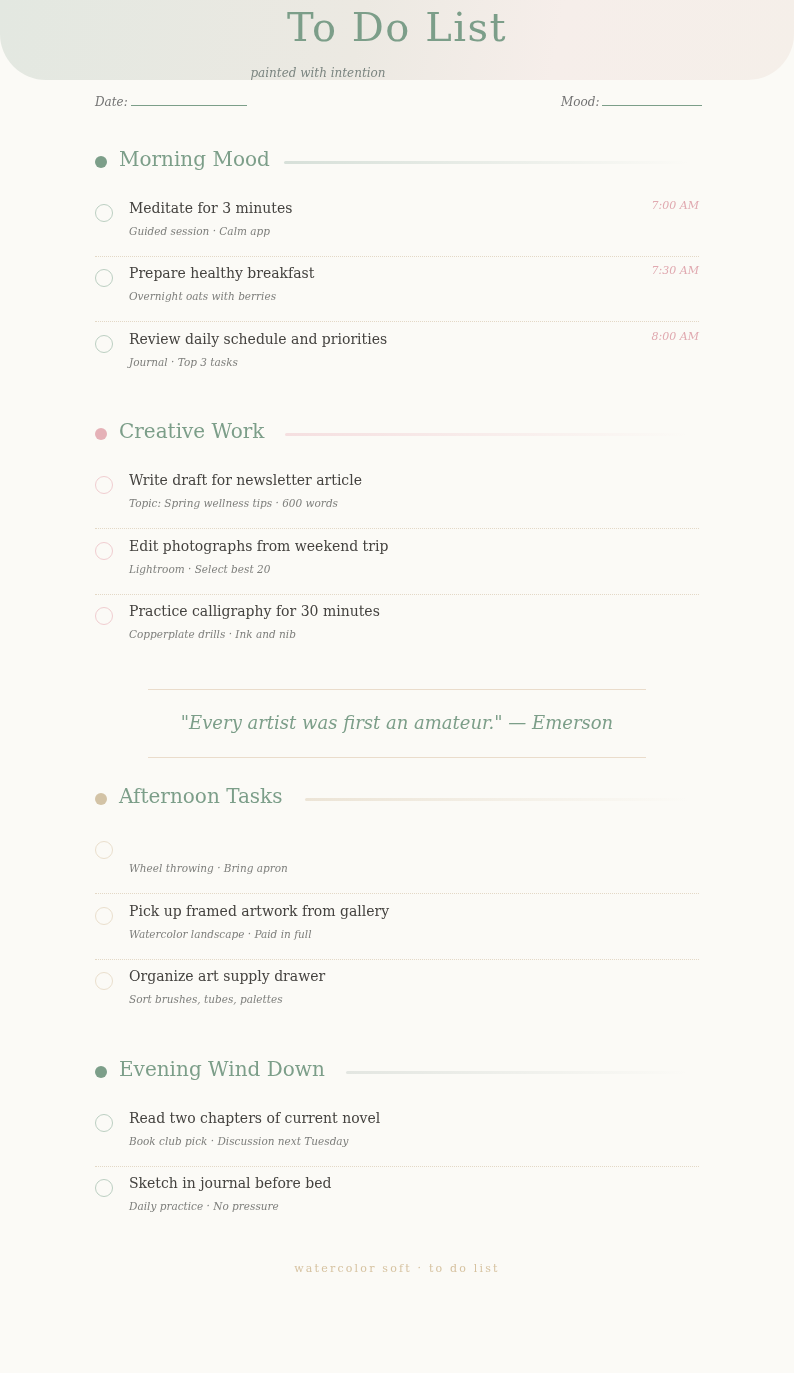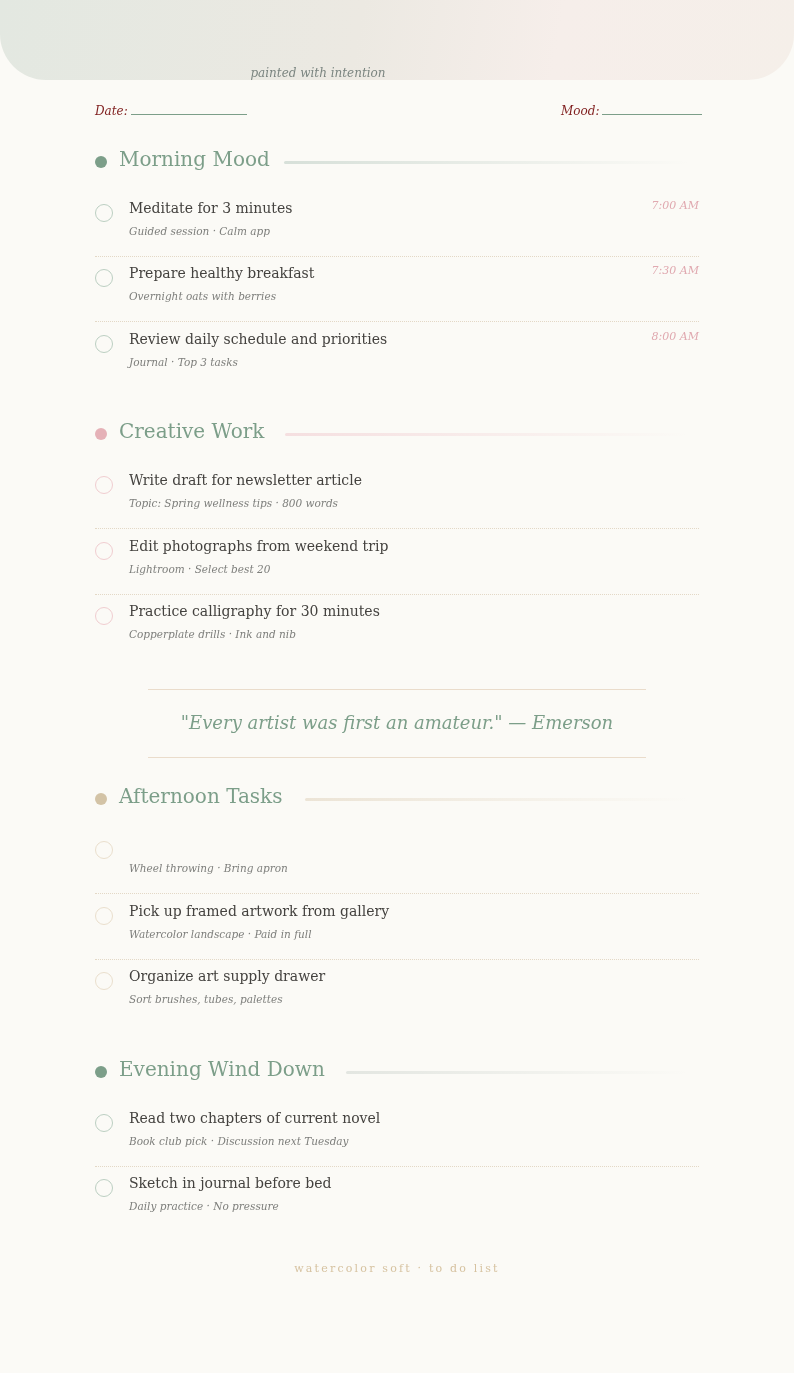--- a/index.html
+++ b/index.html
@@ -31,24 +31,24 @@
   .subtitle {
     position: absolute;
     left: 0; top: 66px; width: 636px;
     text-align: center;
     font-style: italic;
     font-size: 12px;
     color: #7b8580;
   }
   .meta-row {
     position: absolute;
-    top: 103px;
+    top: 94px;
     font-style: italic;
     font-size: 12px;
-    color: #7f1d1d;
+    color: #737373;
     text-align: center;
   }
   .meta-row .line {
     display: inline-block;
     border-bottom: 1px solid #7c9e89;
     height: 12px;
     vertical-align: baseline;
     margin-left: 3px;
   }
   .meta-date { left: 95px; }
@@ -145,20 +145,21 @@
     text-align: center;
     font-size: 11px;
     letter-spacing: 2.2px;
     color: #d6c2a0;
   }
 </style>
 </head>
 <body>
 
 <div class="header">
+  <h1 class="title">To Do List</h1>
   <div class="subtitle">painted with intention</div>
 </div>
 
 <div class="meta-row meta-date">
   <span>Date:</span><span class="line"></span>
 </div>
 <div class="meta-row meta-mood">
   <span>Mood:</span><span class="line"></span>
 </div>
 
@@ -189,21 +190,21 @@
 
 <div class="section-head" style="top:419px;">
   <span class="section-dot" style="background:#e5b1b7;"></span>
   <span class="section-title">Creative Work</span>
   <span class="section-rule" style="left:190px; background:linear-gradient(90deg,#f5dfe0,#fbfaf6);"></span>
 </div>
 
 <div class="task sep" style="top:464px;">
   <span class="check" style="border-color:#f0cdd0;"></span>
   <span class="task-title">Write draft for newsletter article</span>
-  <span class="task-note">Topic: Spring wellness tips · 800 words</span>
+  <span class="task-note">Topic: Spring wellness tips · 600 words</span>
 </div>
 <div class="task sep" style="top:530px;">
   <span class="check" style="border-color:#f0cdd0;"></span>
   <span class="task-title">Edit photographs from weekend trip</span>
   <span class="task-note">Lightroom · Select best 20</span>
 </div>
 <div class="task" style="top:595px;">
   <span class="check" style="border-color:#f0cdd0;"></span>
   <span class="task-title">Practice calligraphy for 30 minutes</span>
   <span class="task-note">Copperplate drills · Ink and nib</span>

